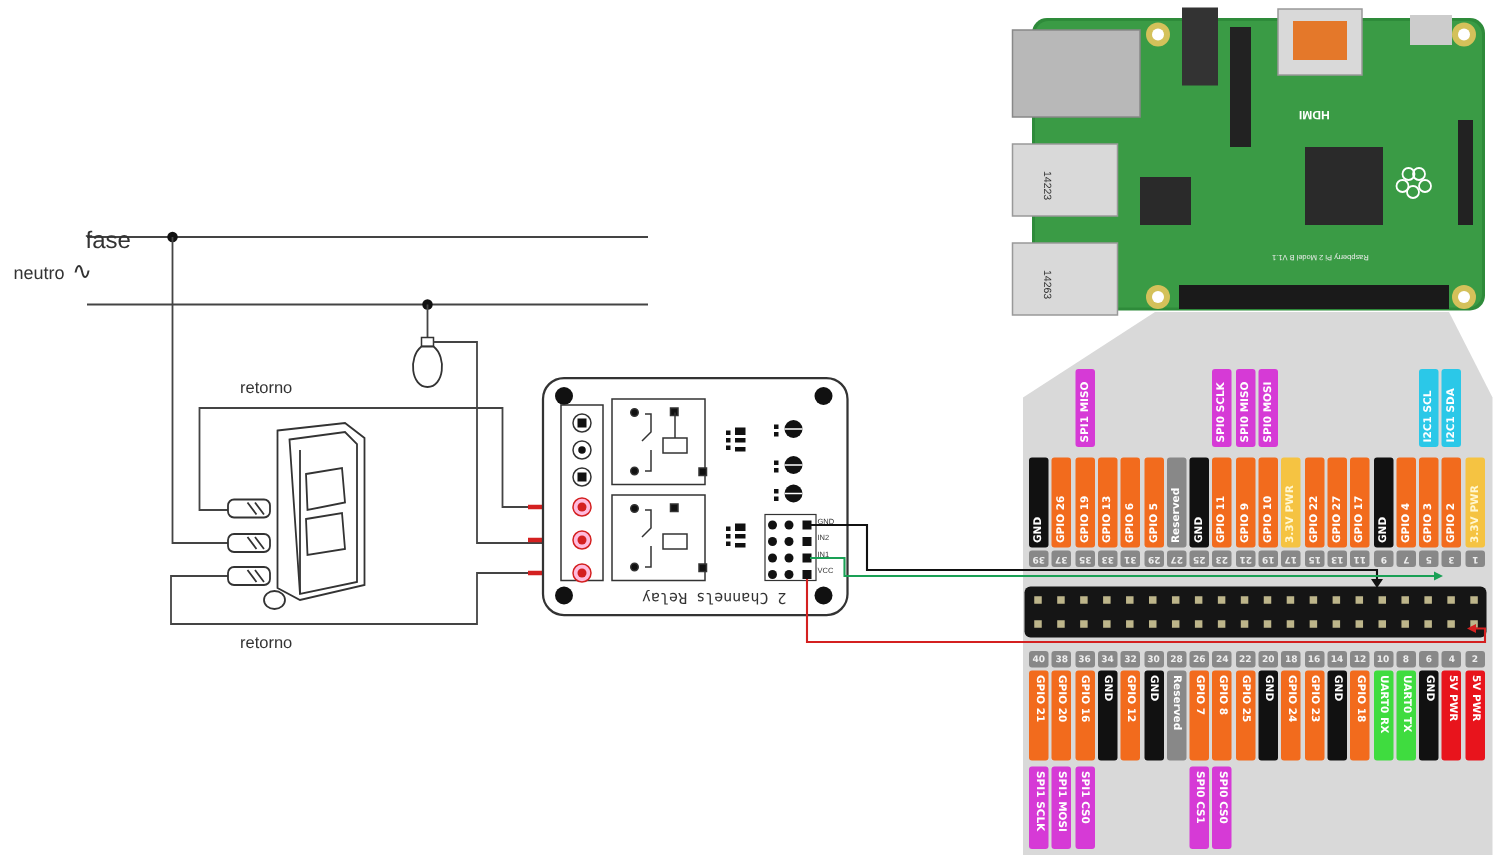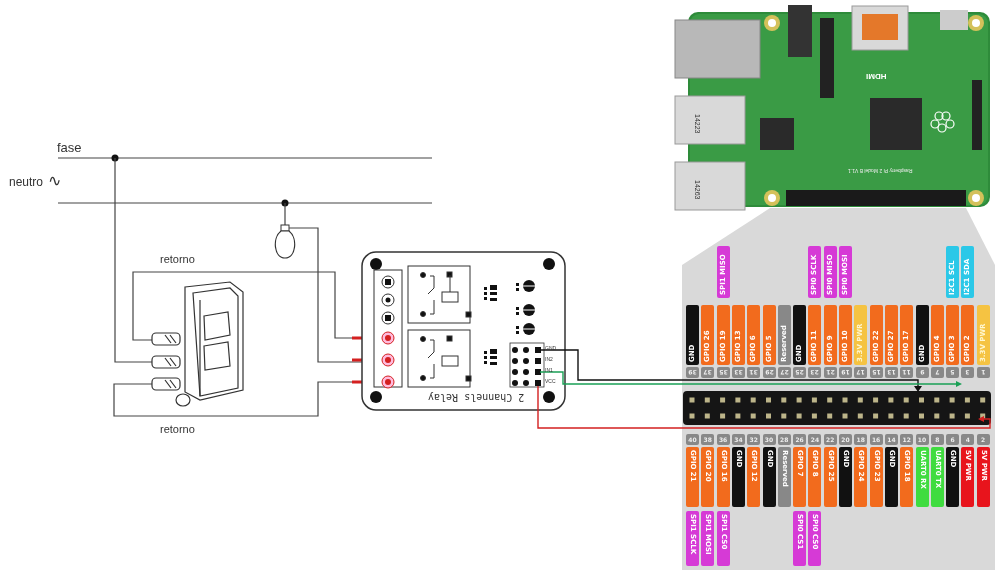--- a/index.html
+++ b/index.html
@@ -237,21 +237,21 @@
       </g>
 
     <polyline points="540,350 578,350 578,380 918,380 918,388" fill="none" stroke="#111" stroke-width="1.4"></polyline>
     <polygon points="914,386 922,386 918,392" fill="#111"></polygon>
     <polyline points="540,372 563,372 563,384 960,384" fill="none" stroke="#1aa055" stroke-width="1.4"></polyline>
     <polygon points="956,381 962,384 956,387" fill="#1aa055"></polygon>
     <polyline points="538,386 538,428 990,428 990,419 984,419" fill="none" stroke="#d42020" stroke-width="1.4"></polyline>
     <polygon points="984,416 978,419 984,422" fill="#d42020"></polygon>
   </svg>
 
-  <span class="lbl" style="left:57px;top:140px;font-size:13px;">fase</span>
+  <span class="lbl" style="left:57px;top:152px;font-size:16px;">fase</span>
   <span class="lbl" style="left:9px;top:175px;font-size:12px;">neutro</span>
   <span class="lbl" style="left:48px;top:171px;font-size:16px;">∿</span>
   <span class="lbl" style="left:160px;top:253px;font-size:11px;">retorno</span>
   <span class="lbl" style="left:160px;top:423px;font-size:11px;">retorno</span>
 
   <span class="lbl" style="left:428px;top:392px;font-size:10px;font-family:'DejaVu Sans Mono',monospace;transform:rotate(180deg);color:#333;">2 Channels Relay</span>
   <div style="position:absolute;left:545px;top:344px;width:14px;height:44px;">
     <span class="lbl" style="left:0;top:1px;font-size:5px;color:#333;">GND</span>
     <span class="lbl" style="left:0;top:12px;font-size:5px;color:#333;">IN2</span>
     <span class="lbl" style="left:0;top:23px;font-size:5px;color:#333;">IN1</span>

